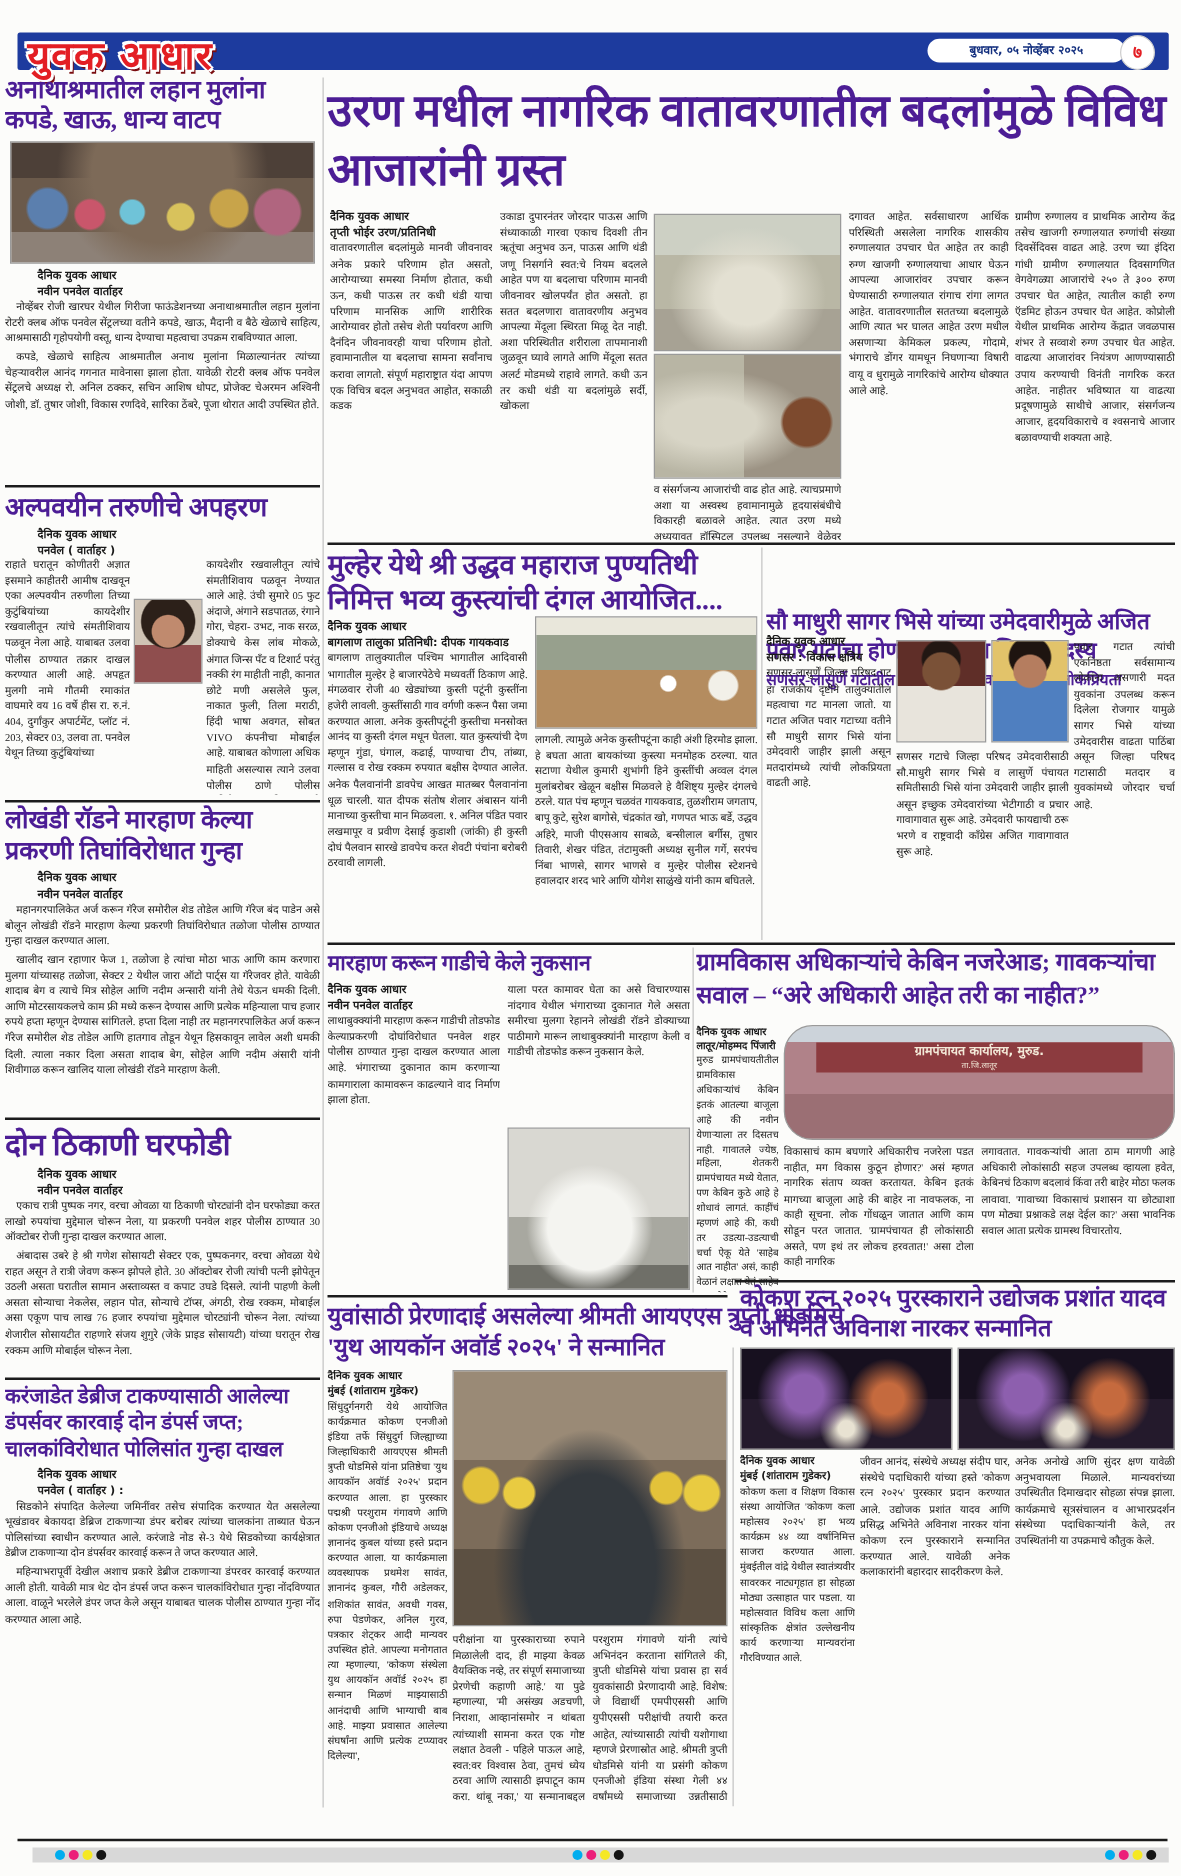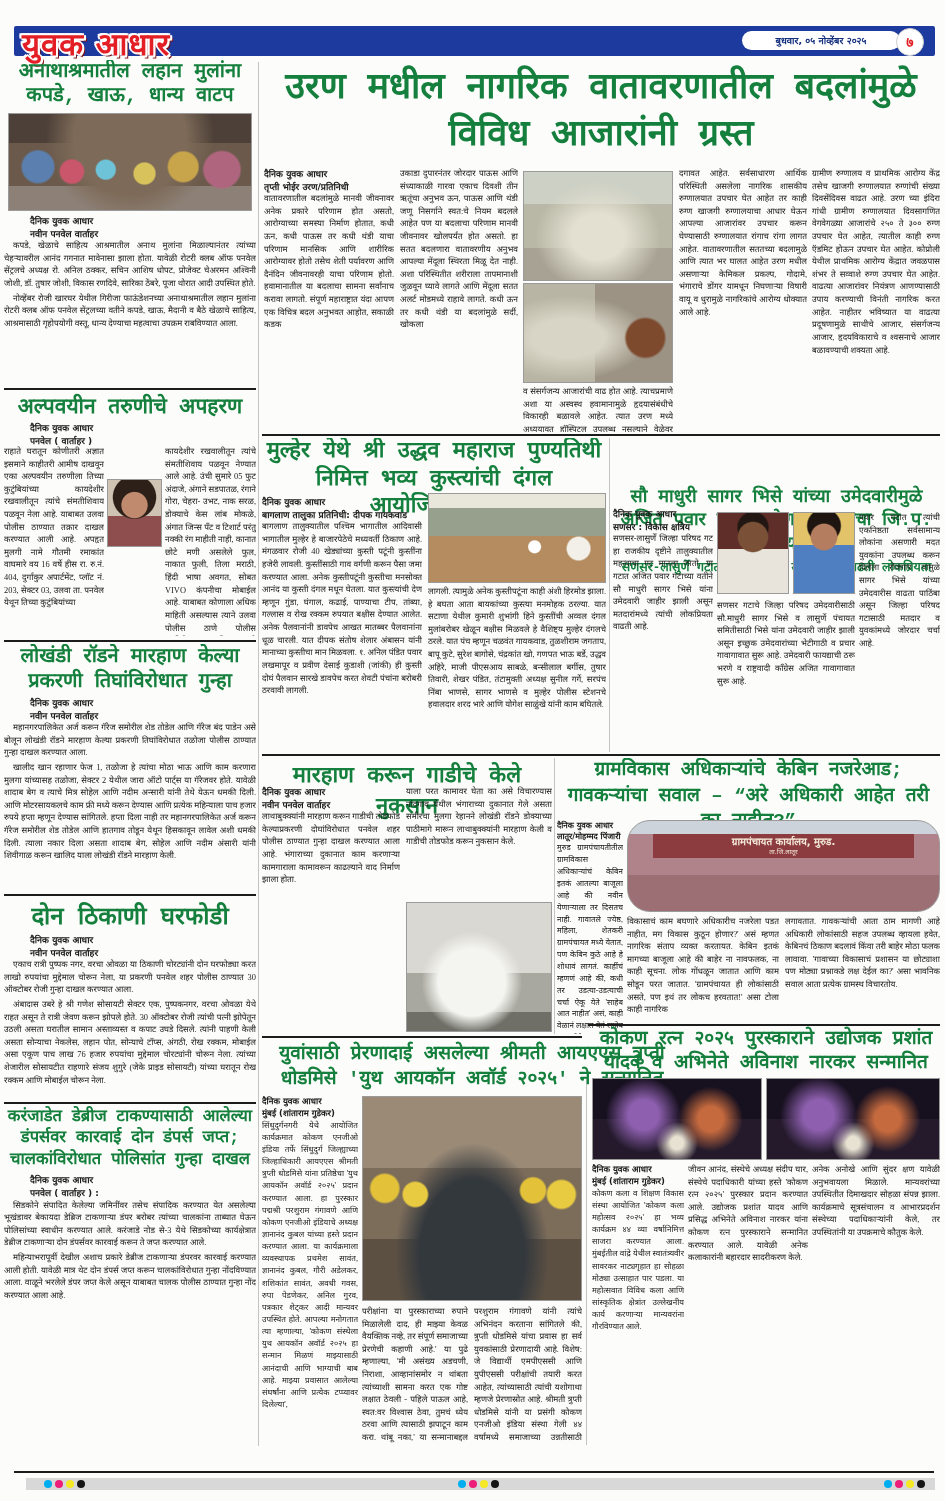--- a/index.html
+++ b/index.html
@@ -1,19 +1,19 @@
 <!DOCTYPE html>
 <html><head>
 <meta charset="utf-8">
 <style>
   html,body{margin:0;padding:0;background:#e9e9e9;}
   #page{position:relative;width:945px;height:1501px;margin:0 auto;background:#fcfcfa;
         font-family:"Liberation Serif","DejaVu Sans",serif;color:#1a1a1a;overflow:hidden;}
   .abs{position:absolute;}
-  .hl{font-weight:bold;text-align:center;color:#15803d;font-family:Liberation Mono, monospace;}
+  .hl{font-weight:bold;color:#4c1d95;font-family:Liberation Serif, serif;}
   .by{font-weight:bold;font-size:9px;line-height:1.4;font-family:"DejaVu Sans",sans-serif;}
   .bd{font-size:8.4px;line-height:1.5;text-align:justify;overflow:hidden;}
   .bd p{margin:0 0 2px 0;text-indent:9px;}
   .hz{position:absolute;background:#1c1c1c;height:1.5px;}
   .vz{position:absolute;background:#c4c4c4;width:1px;}
   .ph{position:absolute;overflow:hidden;border:1px solid #9a9a9a;box-sizing:border-box;}
 
   
   .m-bar{left:14px;top:26px;width:921px;height:30px;background:#1d3b9e;border-radius:2px;}
   .m-logo{left:22px;top:22px;font-size:31px;font-weight:bold;color:#e31e24;letter-spacing:1px;
@@ -106,22 +106,22 @@
   <div class="hz" style="left:262px;top:754px;width:678px;"></div>
   <div class="hz" style="left:262px;top:1036px;width:320px;"></div>
   <div class="hz" style="left:588px;top:1024px;width:352px;"></div>
 
   <div class="abs" style="left:4px;top:60px;width:252px;height:326px;overflow:hidden;">
     <div class="hl" style="font-size:20px;line-height:1.2;">अनाथाश्रमातील लहान मुलांना कपडे, खाऊ, धान्य वाटप</div>
     <div class="ph ph-group" style="position:relative;width:244px;height:98px;margin:5px auto 4px auto;"></div>
     <div class="by" style="padding-left:26px;">दैनिक युवक आधार</div>
     <div class="by" style="padding-left:26px;">नवीन पनवेल वार्ताहर</div>
     <div class="bd" style="height:150px;">
+      <p>नोव्हेंबर रोजी खारघर येथील गिरीजा फाऊंडेशनच्या अनाथाश्रमातील लहान मुलांना रोटरी क्लब ऑफ पनवेल सेंट्रलच्या वतीने कपडे, खाऊ, मैदानी व बैठे खेळाचे साहित्य, आश्रमासाठी गृहोपयोगी वस्तू, धान्य देण्याचा महत्वाचा उपक्रम राबविण्यात आला.</p>
       <p>कपडे, खेळाचे साहित्य आश्रमातील अनाथ मुलांना मिळाल्यानंतर त्यांच्या चेहऱ्यावरील आनंद गगनात मावेनासा झाला होता. यावेळी रोटरी क्लब ऑफ पनवेल सेंट्रलचे अध्यक्ष रो. अनिल ठक्कर, सचिन आशिष धोपट, प्रोजेक्ट चेअरमन अश्विनी जोशी, डॉ. तुषार जोशी, विकास रणदिवे, सारिका ठेंबरे, पूजा थोरात आदी उपस्थित होते.</p>
-      <p>नोव्हेंबर रोजी खारघर येथील गिरीजा फाऊंडेशनच्या अनाथाश्रमातील लहान मुलांना रोटरी क्लब ऑफ पनवेल सेंट्रलच्या वतीने कपडे, खाऊ, मैदानी व बैठे खेळाचे साहित्य, आश्रमासाठी गृहोपयोगी वस्तू, धान्य देण्याचा महत्वाचा उपक्रम राबविण्यात आला.</p>
     </div>
   </div>
 
   <div class="abs" style="left:4px;top:391px;width:252px;height:246px;">
     <div class="hl" style="font-size:21px;">अल्पवयीन तरुणीचे अपहरण</div>
     <div class="by" style="padding-left:26px;margin-top:3px;">दैनिक युवक आधार</div>
     <div class="by" style="padding-left:26px;">पनवेल ( वार्ताहर )</div>
     <div class="bd abs" style="left:0;top:55px;width:100px;height:190px;">राहाते घरातून कोणीतरी अज्ञात इसमाने काहीतरी आमीष दाखवून एका अल्पवयीन तरुणीला तिच्या कुटुंबियांच्या कायदेशीर रखवालीतून त्यांचे संमतीशिवाय पळवून नेला आहे. याबाबत उलवा पोलीस ठाण्यात तक्रार दाखल करण्यात आली आहे. अपहृत मुलगी नामे गौतमी रमाकांत वाघमारे वय 16 वर्षे हीस रा. रु.नं. 404, दुर्गांकुर अपार्टमेंट, प्लॉट नं. 203, सेक्टर 03, उलवा ता. पनवेल येथून तिच्या कुटुंबियांच्या</div>
     <div class="ph ph-girl" style="left:103px;top:88px;width:55px;height:68px;"></div>
     <div class="bd abs" style="left:161px;top:55px;width:91px;height:190px;">कायदेशीर रखवालीतून त्यांचे संमतीशिवाय पळवून नेण्यात आले आहे. उंची सुमारे 05 फुट अंदाजे, अंगाने सडपातळ, रंगाने गोरा, चेहरा- उभट, नाक सरळ, डोक्याचे केस लांब मोकळे, अंगात जिन्स पँट व टिशार्ट परंतु नक्की रंग माहीती नाही, कानात छोटे मणी असलेले फुल, नाकात फुली, तिला मराठी, हिंदी भाषा अवगत, सोबत VIVO कंपनीचा मोबाईल आहे. याबाबत कोणाला अधिक माहिती असल्यास त्याने उलवा पोलीस ठाणे पोलीस उपनिरीक्षक अनिल राजे यांच्याशी संपर्क साधावा.</div>
@@ -191,21 +191,21 @@
       <div class="by">सणसर : विकास क्षत्रिय</div>
       <div class="bd">सणसर-लासुर्णें जिल्हा परिषद गट हा राजकीय दृष्टीने तालुक्यातील महत्वाचा गट मानला जातो. या गटात अजित पवार गटाच्या वतीने सौ माधुरी सागर भिसे यांना उमेदवारी जाहीर झाली असून मतदारांमध्ये त्यांची लोकप्रियता वाढती आहे.</div>
     </div>
     <div class="ph ph-man" style="left:104px;top:74px;width:72px;height:82px;"></div>
     <div class="ph ph-woman" style="left:180px;top:74px;width:62px;height:82px;"></div>
     <div class="bd abs" style="left:104px;top:162px;width:138px;height:152px;">सणसर गटाचे जिल्हा परिषद उमेदवारीसाठी सौ.माधुरी सागर भिसे व लासुर्णे पंचायत समितीसाठी भिसे यांना उमेदवारी जाहीर झाली असून इच्छुक उमेदवारांच्या भेटीगाठी व प्रचार गावागावात सुरू आहे. उमेदवारी फायद्याची ठरू भरणे व राष्ट्रवादी काँग्रेस अजित गावागावात सुरू आहे.</div>
     <div class="bd abs" style="left:246px;top:74px;width:81px;height:240px;">पवार गटात त्यांची एकनिष्ठता सर्वसामान्य लोकांना असणारी मदत युवकांना उपलब्ध करून दिलेला रोजगार यामुळे सागर भिसे यांच्या उमेदवारीस वाढता पाठिंबा असून जिल्हा परिषद गटासाठी मतदार व युवकांमध्ये जोरदार चर्चा आहे.</div>
   </div>
 
   <div class="abs" style="left:262px;top:758px;width:290px;height:276px;overflow:hidden;">
-    <div class="hl" style="font-size:22px;">मारहाण करून गाडीचे केले नुकसान</div>
+    <div class="hl" style="font-size:17px;">मारहाण करून गाडीचे केले नुकसान</div>
     <div class="abs" style="left:0;top:28px;width:138px;height:248px;overflow:hidden;">
       <div class="by">दैनिक युवक आधार</div>
       <div class="by">नवीन पनवेल वार्ताहर</div>
       <div class="bd">लाथाबुक्क्यांनी मारहाण करून गाडीची तोडफोड केल्याप्रकरणी दोघांविरोधात पनवेल शहर पोलीस ठाण्यात गुन्हा दाखल करण्यात आला आहे. भंगाराच्या दुकानात काम करणाऱ्या कामगाराला कामावरून काढल्याने वाद निर्माण झाला होता.</div>
     </div>
     <div class="bd abs" style="left:144px;top:28px;width:146px;height:112px;">याला परत कामावर घेता का असे विचारण्यास नांदगाव येथील भंगाराच्या दुकानात गेले असता समीरचा मुलगा रेहानने लोखंडी रॉडने डोक्याच्या पाठीमागे मारून लाथाबुक्क्यांनी मारहाण केली व गाडीची तोडफोड करून नुकसान केले.</div>
     <div class="ph ph-van" style="left:144px;top:144px;width:146px;height:130px;"></div>
   </div>
 
   <div class="abs" style="left:557px;top:758px;width:383px;height:276px;overflow:hidden;">

